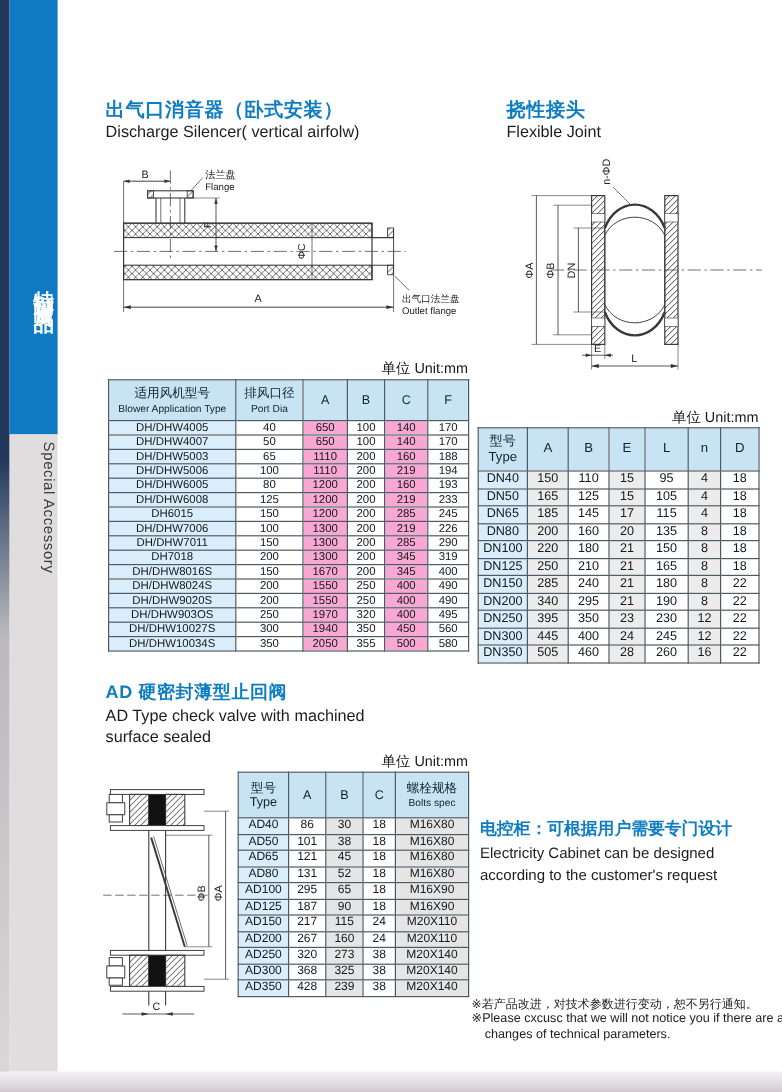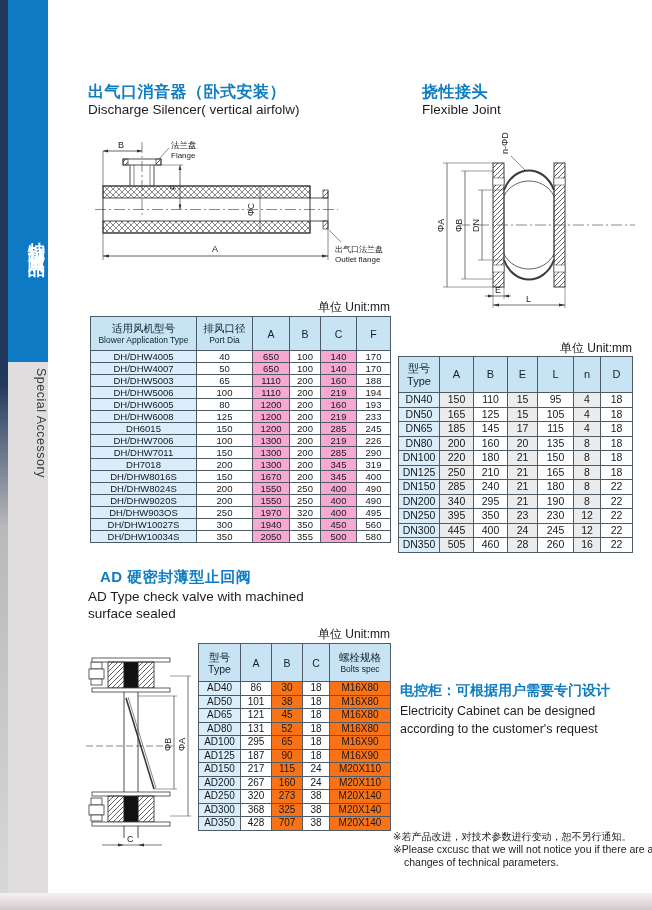--- a/index.html
+++ b/index.html
@@ -40,21 +40,21 @@
   .tbl-s tbody td:nth-child(3), .tbl-s tbody td:nth-child(5) { background:#f9a8d4; }
 
   .tbl-f { width:234px; }
   .tbl-f th { height:36px; font-size:11px; line-height:13px; }
   .tbl-f td { height:13.5px; line-height:13.5px; font-size:10.5px; }
   .tbl-f tbody td:nth-child(2), .tbl-f tbody td:nth-child(4), .tbl-f tbody td:nth-child(6) { background:#ececec; }
 
   .tbl-a { width:192px; }
   .tbl-a th { height:38px; font-size:10.5px; line-height:12px; }
   .tbl-a td { height:12.5px; line-height:12.5px; font-size:10px; }
-  .tbl-a tbody td:nth-child(3), .tbl-a tbody td:nth-child(5) { background:#f97316;margin-top:20px; }
+  .tbl-a tbody td:nth-child(3), .tbl-a tbody td:nth-child(5) { background:#e5e5e5;margin-top:20px; }
 
   
   .cab-zh { color:#0e7dc2; font-weight:bold; font-size:14px; white-space:nowrap; }
   .cab-en { color:#1d1d1d; font-size:12.5px; white-space:nowrap; }
   .note-zh { color:#222; font-size:10px; white-space:nowrap; }
   .note-en { color:#222; font-size:10.5px; white-space:nowrap; }
 
   svg text { fill:#222; font-family:"Liberation Sans","DejaVu Sans",sans-serif; }
   svg line, svg path, svg rect, svg circle { stroke:#3a3a3a; }
 </style>
@@ -472,21 +472,21 @@
           <td>505</td>
           <td>460</td>
           <td>28</td>
           <td>260</td>
           <td>16</td>
           <td>22</td>
         </tr>
       </tbody>
   </table>
 
-  <div class="abs h-zh small" style="left:88px; top:568px;margin-left:12px;">AD 硬密封薄型止回阀</div>
+  <div class="abs h-zh small" style="left:88px; top:568px;">AD 硬密封薄型止回阀</div>
   <div class="abs h-en" style="left:88px; top:589px;">AD Type check valve with machined</div>
   <div class="abs h-en" style="left:88px; top:606px;">surface sealed</div>
 
   <svg class="abs" style="left:84px; top:646px;" width="118" height="205" viewBox="0 0 118 205">
     <defs>
       <pattern id="dh3" width="5" height="5" patternUnits="userSpaceOnUse">
         <path d="M0 5L5 0" stroke="#555" stroke-width="0.8"></path>
       </pattern>
     </defs>
 
@@ -626,21 +626,21 @@
         <tr>
           <td>AD300</td>
           <td>368</td>
           <td>325</td>
           <td>38</td>
           <td>M20X140</td>
         </tr>
         <tr>
           <td>AD350</td>
           <td>428</td>
-          <td>707</td>
+          <td>239</td>
           <td>38</td>
           <td>M20X140</td>
         </tr>
       </tbody>
   </table>
 
   <div class="abs cab-zh" style="left:400px; top:682px;">电控柜：可根据用户需要专门设计</div>
   <div class="abs cab-en" style="left:400px; top:704px;text-align:center;">Electricity Cabinet can be designed</div>
   <div class="abs cab-en" style="left:400px; top:722px;">according to the customer's request</div>
 

